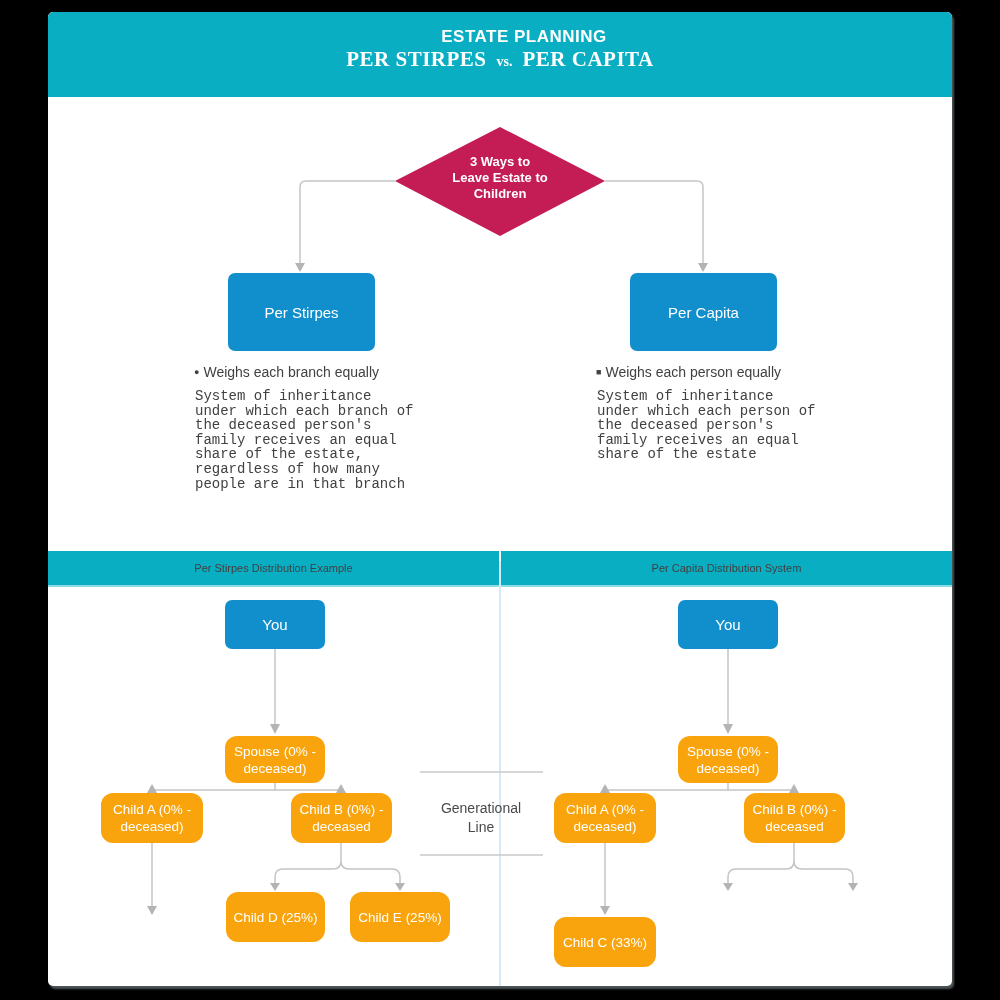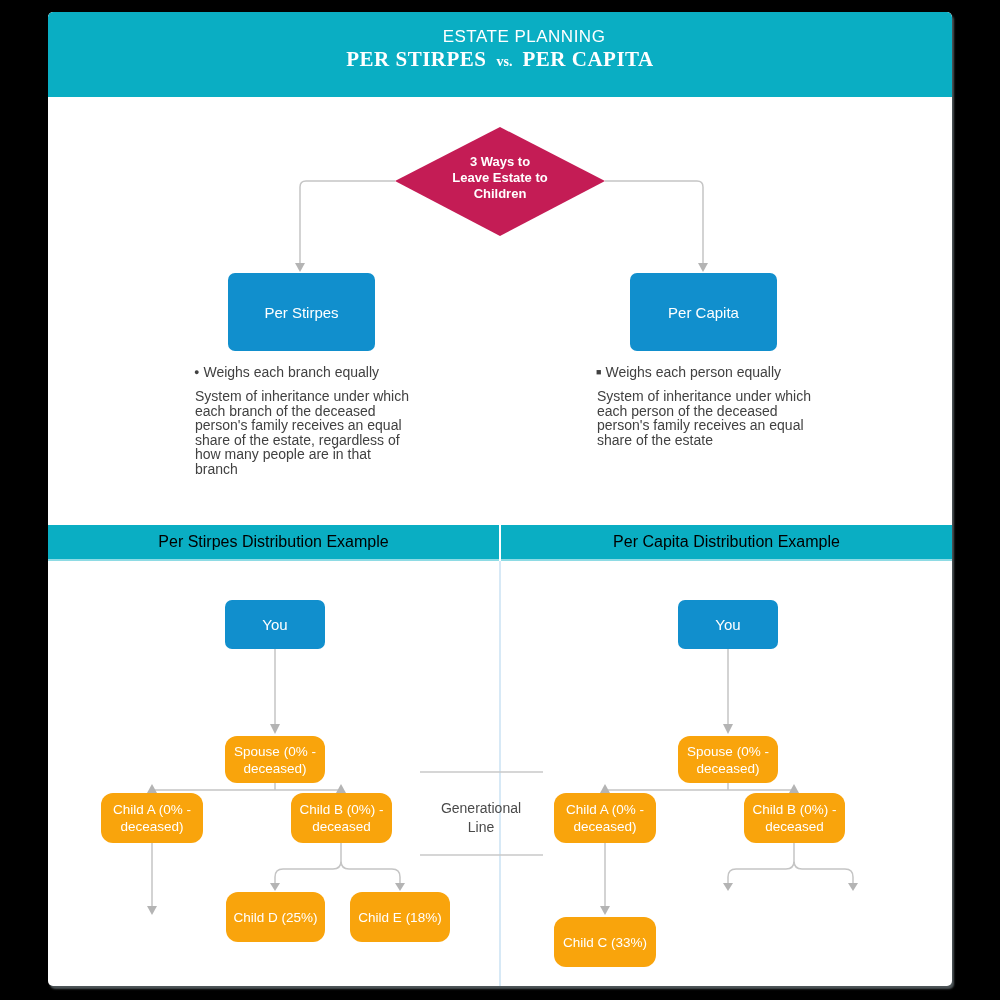--- a/index.html
+++ b/index.html
@@ -7,21 +7,21 @@
   .card{
     position:absolute;left:48px;top:12px;width:904px;height:974px;
     background:#fff;border-radius:5px;
     box-shadow:2px 3px 2px rgba(140,155,160,.55);
     overflow:hidden;
   }
   .main-header{
     position:absolute;left:0;top:0;width:100%;height:85px;
     background:#0aaec3;border-radius:5px 5px 0 0;color:#fff;text-align:center;
   }
-  .kicker{margin-top:15px;font-size:17px;font-weight:normal;letter-spacing:.5px;padding-left:48px;}
+  .kicker{margin-top:15px;font-size:17px;font-weight:bold;letter-spacing:.5px;padding-left:48px;}
   .title-row{font-weight:bold;font-family:Liberation Serif, serif;}
   .title-row .big{font-size:21px;letter-spacing:.5px;}
   .title-row .vs{font-size:14px;margin:0 6px;}
   svg.connectors{position:absolute;left:0;top:0;z-index:1;pointer-events:none;}
   .diamond-label{
     position:absolute;left:372px;top:142px;width:160px;z-index:2;
     color:#fff;font-size:13px;line-height:16px;font-weight:600;
     text-align:center;white-space:pre-line;
   }
   .node{
@@ -31,25 +31,25 @@
   }
   .node.blue{background:#118fcd;border-radius:7px;}
   .node.orange{background:#f9a40c;}
   .node.big{font-size:15px;}
   .bullet-line{
     position:absolute;z-index:2;font-size:14px;color:#414141;
     display:flex;align-items:center;gap:4px;
   }
   .bullet-line .marker{font-size:9px;color:#414141;line-height:14px;}
   .desc{
-    position:absolute;z-index:2;margin:0;font-size:14px;line-height:14.6px;color:#414141;
+    position:absolute;z-index:2;margin:0;font-size:14px;line-height:14.6px;color:#414141;font-family:Liberation Mono, monospace;
   }
   .panel-bar{
-    position:absolute;top:513px;height:36px;z-index:2;background:#0aaec3;
-    color:#000000;font-size:16px;display:flex;align-items:center;justify-content:center;
+    position:absolute;top:539px;height:36px;z-index:2;background:#0aaec3;
+    color:#404040;font-size:11px;display:flex;align-items:center;justify-content:center;
     border-bottom:2px solid #8edbe4;box-sizing:border-box;
   }
   .divider{
     position:absolute;left:451px;top:549px;width:2px;height:425px;
     background:#d7e9f6;z-index:0;
   }
   .gen-label{
     position:absolute;left:373px;top:787px;width:120px;z-index:2;
     font-size:14px;line-height:19px;color:#4a4a4a;text-align:center;white-space:pre-line;
   }
@@ -123,41 +123,41 @@
   <div class="bullet-line" style="left:548px;top:352px;width:240px">
     <span class="marker">■</span>
     <span>Weighs each person equally</span>
   </div>
   <p class="desc" style="left:549px;top:377px;width:222px">System of inheritance under which each person of the deceased person's family receives an equal share of the estate</p>
 
   <div class="panel-bar" style="left:0;width:451px">
     <span>Per Stirpes Distribution Example</span>
   </div>
   <div class="panel-bar" style="left:453px;width:451px">
-    <span>Per Capita Distribution Example</span>
+    <span>Per Capita Distribution System</span>
   </div>
   <div class="divider"></div>
 
   <div class="node blue big" style="left:177px;top:588px;width:100px;height:49px">
     <span>You</span>
   </div>
   <div class="node orange" style="left:177px;top:724px;width:100px;height:47px">
     <span>Spouse (0% - deceased)</span>
   </div>
   <div class="node orange" style="left:53px;top:781px;width:102px;height:50px">
     <span>Child A (0% - deceased)</span>
   </div>
   <div class="node orange" style="left:243px;top:781px;width:101px;height:50px">
     <span>Child B (0%) - deceased</span>
   </div>
   <div class="node orange" style="left:178px;top:880px;width:99px;height:50px">
     <span>Child D (25%)</span>
   </div>
   <div class="node orange" style="left:302px;top:880px;width:100px;height:50px">
-    <span>Child E (18%)</span>
+    <span>Child E (25%)</span>
   </div>
 
   <div class="gen-label">Generational
 Line</div>
 
   <div class="node blue big" style="left:630px;top:588px;width:100px;height:49px">
     <span>You</span>
   </div>
   <div class="node orange" style="left:630px;top:724px;width:100px;height:47px">
     <span>Spouse (0% - deceased)</span>

